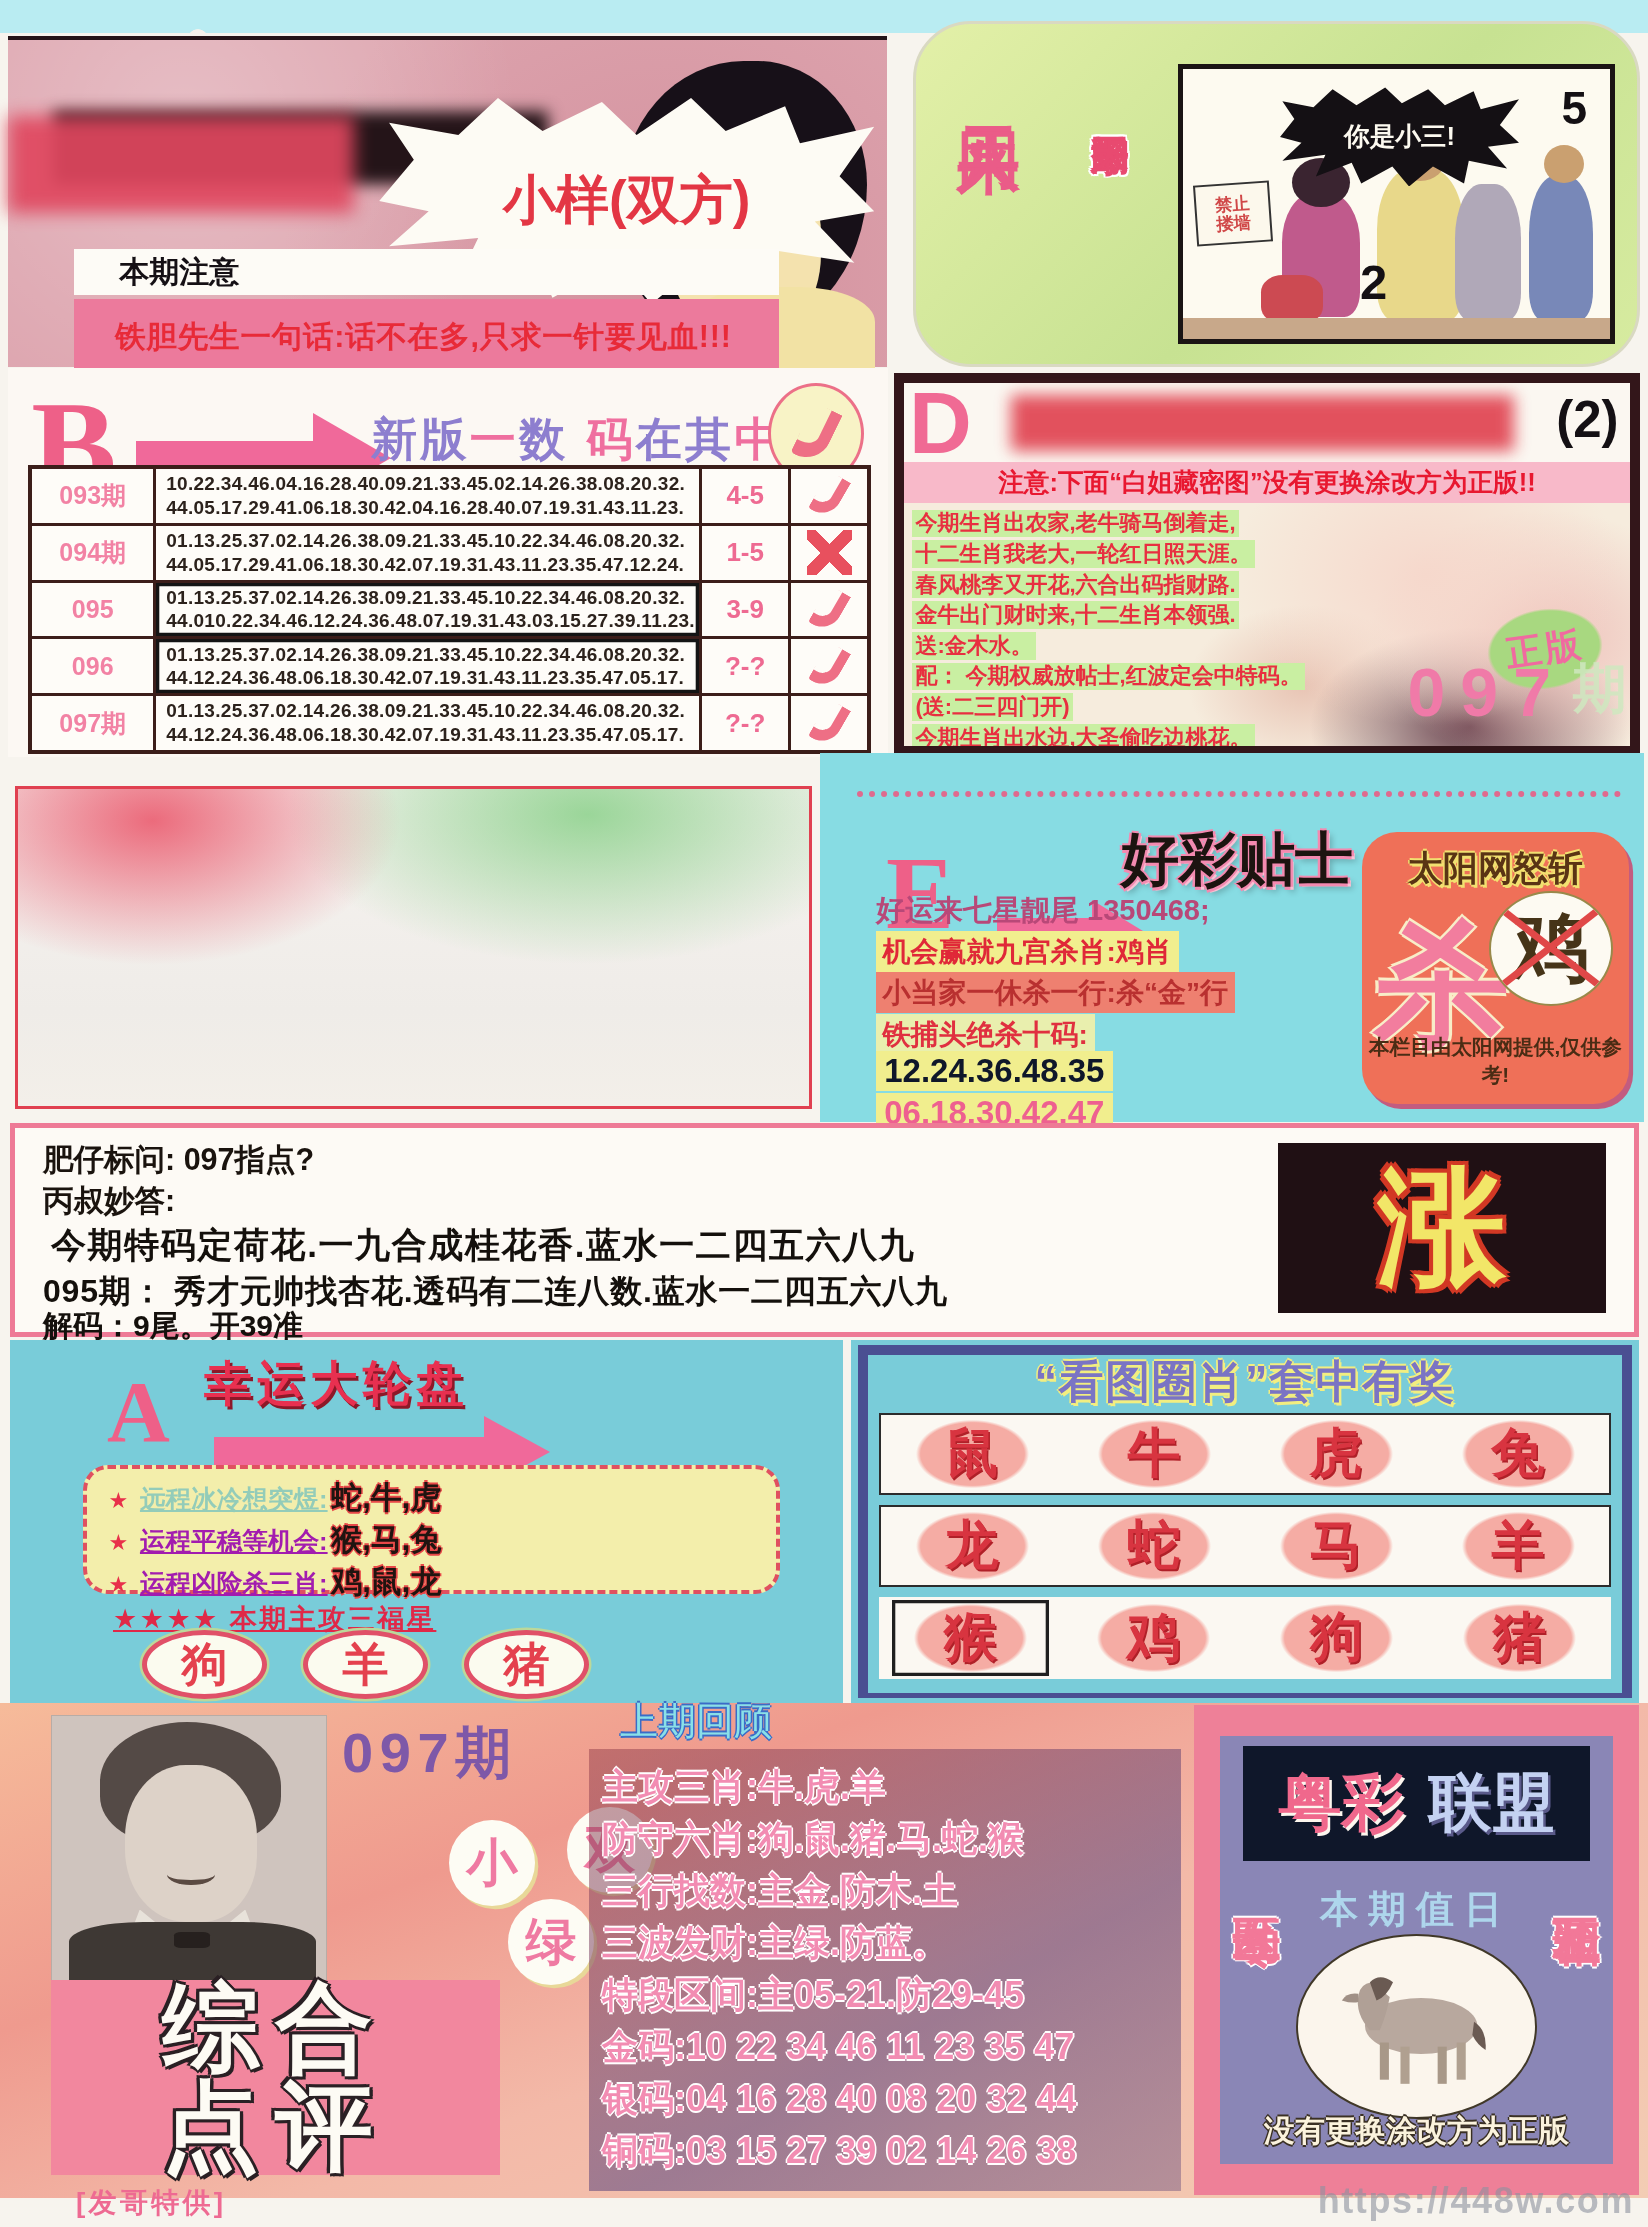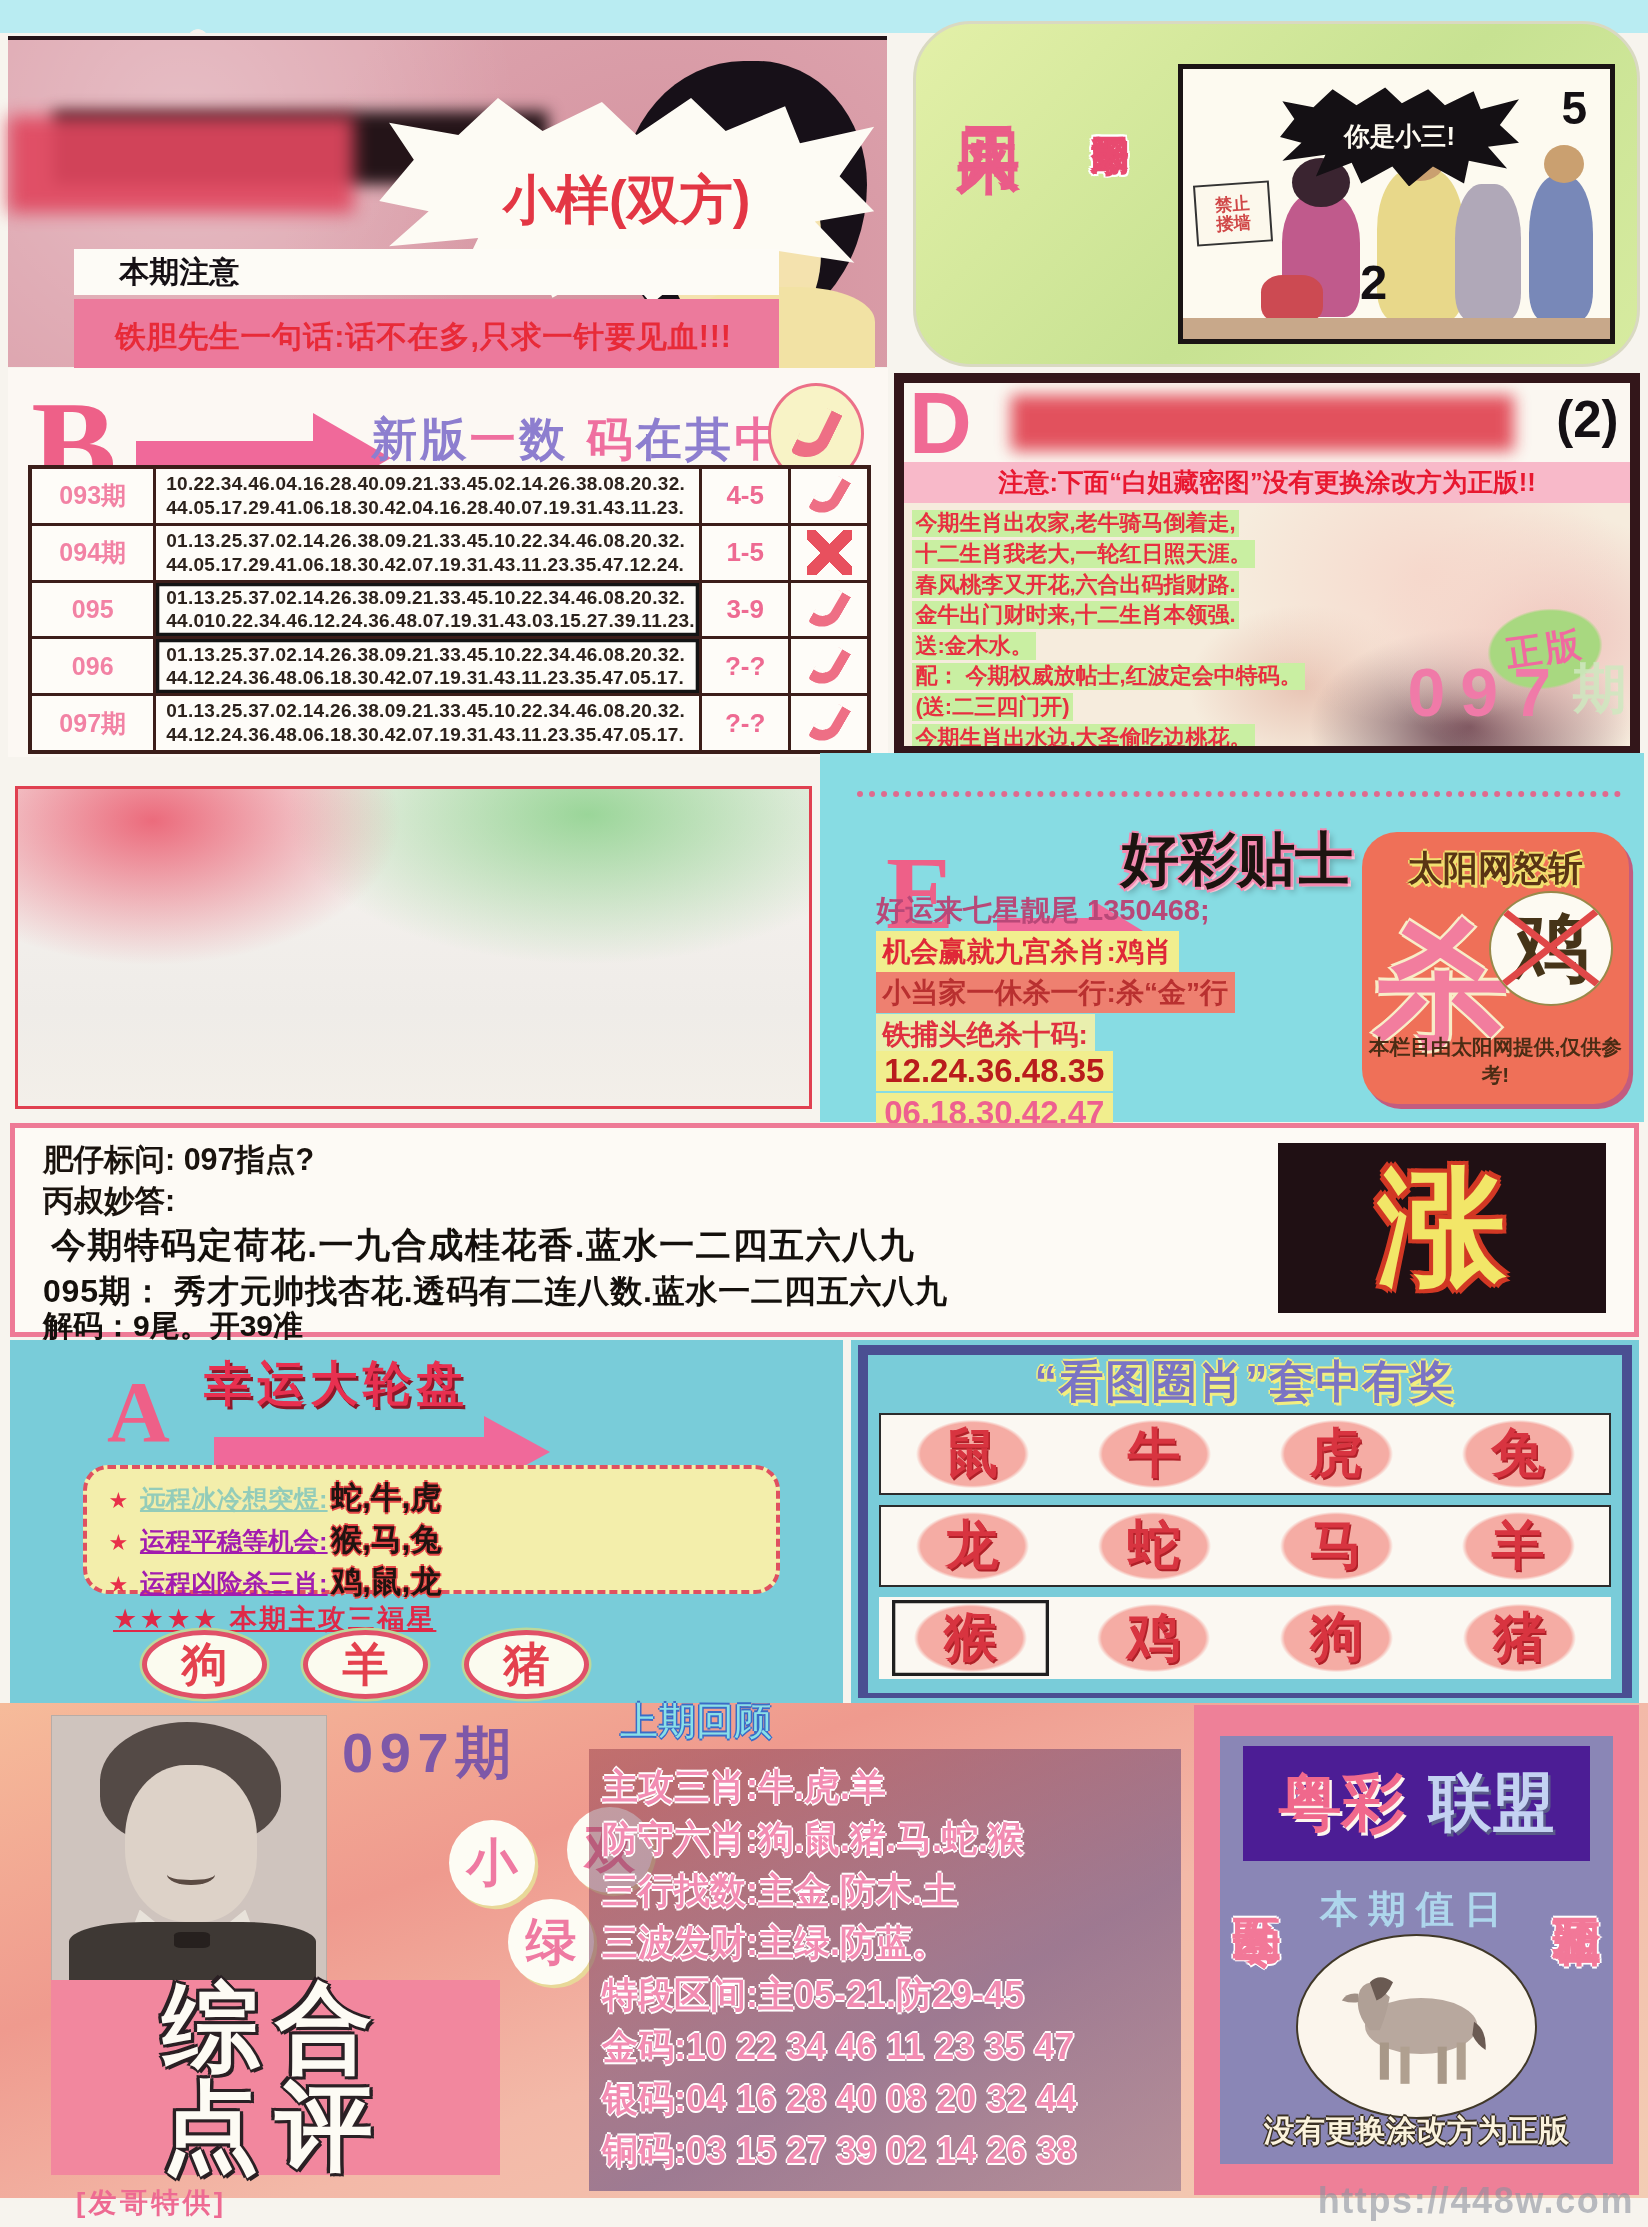--- a/index.html
+++ b/index.html
@@ -129,21 +129,21 @@
   .e-arrow-bar{left:177px;top:165px;width:99px;height:25px;background:#f0699a;}
   .e-arrow-head{left:272px;top:147px;width:0;height:0;border-left:51px solid #f0699a;
      border-top:31px solid transparent;border-bottom:31px solid transparent;}
   .e-title{left:301px;top:68px;font-size:58px;font-weight:bold;color:#1c1410;
      text-shadow:2.5px 0 #f38ab0,-2.5px 0 #f38ab0,0 2.5px #f38ab0,0 -2.5px #f38ab0,3.3px 3.3px 0 #f7c2d4,5px 5px 6.6px rgba(0,0,0,.25);}
   .e-line{left:56px;white-space:nowrap;font-weight:bold;}
   .e-l1{top:138px;color:#b84878;font-size:29px;}
   .e-l2{top:178px;background:#f1ee8e;color:#e02838;font-size:28px;padding:1.6px 6.6px;}
   .e-l3{top:219px;background:#ee8070;color:#b93030;font-size:28px;padding:1.6px 6.6px;}
   .e-l4{top:261px;background:#e9efae;color:#e03040;font-size:28px;padding:1.6px 6.6px;}
-  .e-l5{top:298px;background:#f1ee8e;color:#b91c1c;font-size:33px;padding:0.8px 8.2px;}
+  .e-l5{top:298px;background:#f1ee8e;color:#0f172a;font-size:33px;padding:0.8px 8.2px;}
   .e-l6{top:340px;background:#f1ee8e;color:#ee6090;font-size:33px;padding:0.8px 8.2px;}
   .sun-box{left:542px;top:79px;width:267px;height:272px;background:#ef7058;border-radius:35px;
      box-shadow:4.1px 5px 0 #c25c80;}
   .sun-title{left:0;top:13px;width:100%;text-align:center;color:#5a3414;font-size:35px;font-weight:bold;
      text-shadow:1.6px 0 #f2e070,-1.6px 0 #f2e070,0 1.6px #f2e070,0 -1.6px #f2e070,2.5px 2.5px 0 #f2e070;}
   .sun-kill{left:11.5px;top:62px;font-size:136px;font-weight:bold;color:#f27d9e;
      text-shadow:3.3px 0 #f8edc8,-3.3px 0 #f8edc8,0 3.3px #f8edc8,0 -3.3px #f8edc8;}
   .sun-circle{right:16.5px;top:59px;width:124px;height:115px;background:#fdfaf2;border-radius:50%;
      border:2.5px solid #99894a;display:flex;align-items:center;justify-content:center;overflow:hidden;}
   .sun-circle span{color:#463418;font-size:76px;font-weight:bold;}
@@ -220,21 +220,21 @@
      text-shadow:3.3px 0 #2a2024,-3.3px 0 #2a2024,0 3.3px #2a2024,0 -3.3px #2a2024,3.3px 3.3px #2a2024,-3.3px -3.3px #2a2024;}
   .bl-credit{left:76px;top:481px;font-size:28px;font-weight:bold;color:#ee6a92;letter-spacing:3.3px;}
   .bm-header{left:620px;top:-6.6px;font-size:38px;font-weight:normal;color:#8ae0e8;
      text-shadow:1.6px 0 #3a6cc8,-1.6px 0 #3a6cc8,0 1.6px #3a6cc8,0 -1.6px #3a6cc8;}
   .bm-panel{left:589px;top:46px;width:592px;height:442px;padding:11.5px 5px 8.2px 13px;
      background:linear-gradient(150deg,rgba(148,62,74,.50),rgba(96,74,128,.58) 60%,rgba(120,90,130,.5));}
   .bm-line{color:#f28cb2;font-size:36px;font-weight:bold;line-height:52px;white-space:nowrap;
      text-shadow:1.6px 0 #fff,-1.6px 0 #fff,0 1.6px #fff,0 -1.6px #fff;}
   .union{left:1194px;top:1.6px;width:445px;height:490px;background:#ee8098;}
   .union-inner{position:absolute;left:26px;top:31px;right:26px;bottom:31px;background:#8a86b6;}
-  .u-black{position:absolute;left:23px;top:10px;right:23px;height:115px;background:#4c1d95;
+  .u-black{position:absolute;left:23px;top:10px;right:23px;height:115px;background:#0f172a;
      display:flex;align-items:center;justify-content:center;gap:24px;}
   .u-black .t1{color:#f0688c;font-size:63px;font-weight:bold;text-shadow:2.5px 2.5px 0 #fdf6ee;}
   .u-black .t2{color:#c4d2f2;font-size:63px;font-weight:bold;text-shadow:2.5px 2.5px 0 #5a5a8a;}
   .u-left{left:8.2px;top:144px;} .u-right{right:8.2px;top:144px;}
   .u-vert{height:280px;color:#f27898;font-size:48px;font-weight:bold;line-height:1.18;
      text-shadow:1.6px 0 #fff,-1.6px 0 #fff,0 1.6px #fff,0 -1.6px #fff;}
   .u-duty{left:78px;top:148px;width:236px;text-align:center;color:#aed6ec;font-size:38px;font-weight:bold;letter-spacing:10px;}
   .u-oval{left:76px;top:198px;width:241px;height:185px;background:#fbf5ec;border-radius:50%;border:2.5px solid #403828;
      display:flex;align-items:center;justify-content:center;}
   .u-footer{left:0;bottom:11.5px;width:100%;text-align:center;color:#fbf3dd;font-size:30.5px;font-weight:bold;

